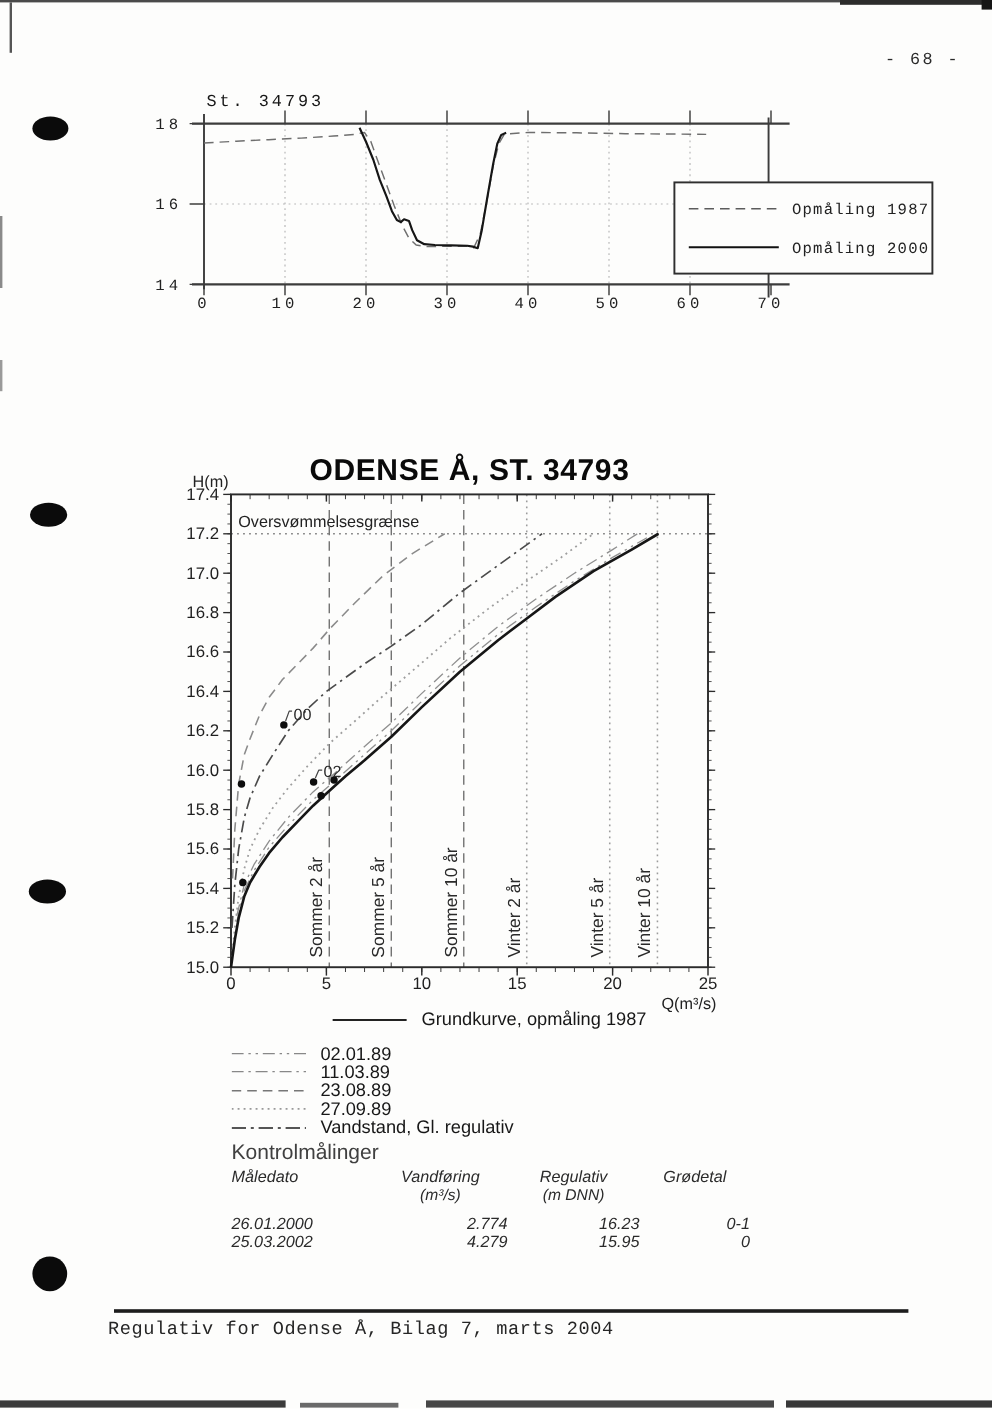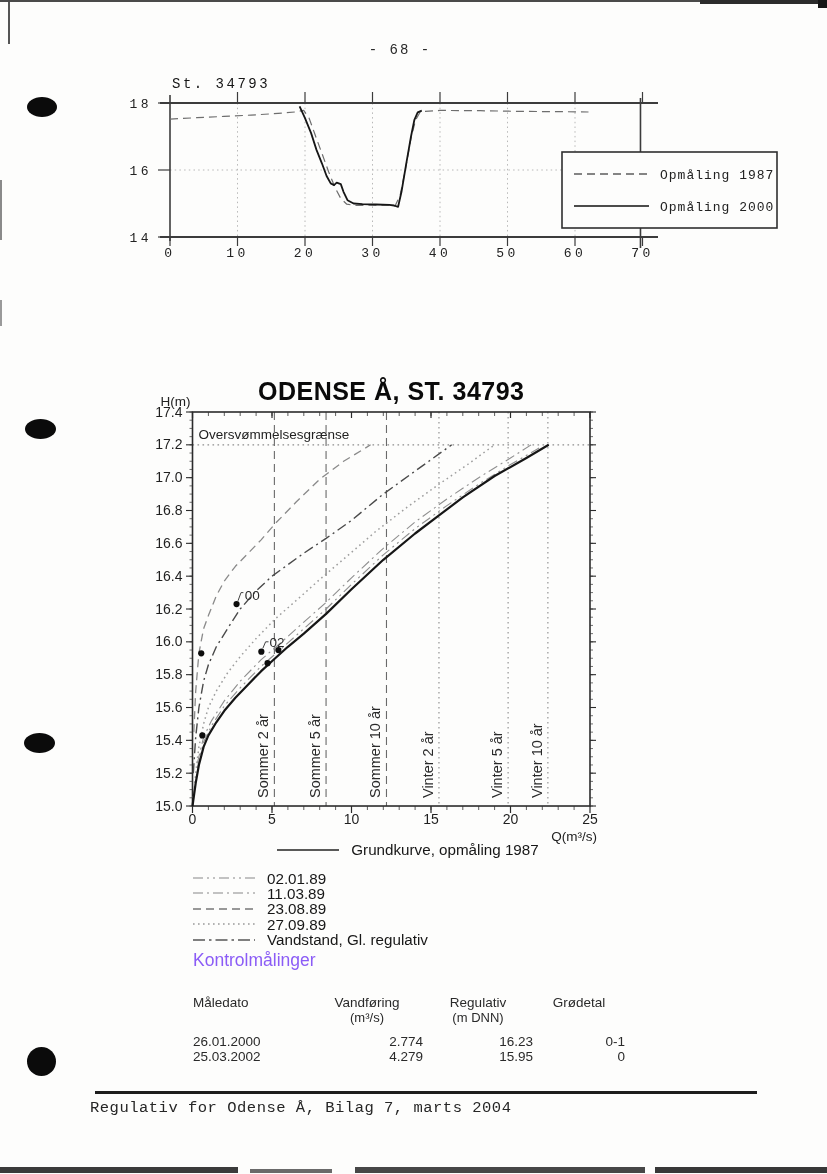--- a/index.html
+++ b/index.html
@@ -12,31 +12,31 @@
   .edge-top2{left:700px;top:0;width:127px;height:4px;background:#2c2c2c;}
   .edge-corner{left:818px;top:0;width:9px;height:8px;background:#151515;}
   .edge-left-tick{left:8px;top:2px;width:2px;height:42px;background:#555;}
   .edge-left-a{left:0;top:180px;width:2px;height:60px;background:#8a8a8a;}
   .edge-left-b{left:0;top:300px;width:2px;height:26px;background:#9a9a9a;}
   .edge-bot-a{left:0;top:1167px;width:238px;height:6px;background:#3b3b3b;}
   .edge-bot-b{left:250px;top:1169px;width:82px;height:4px;background:#6a6a6a;}
   .edge-bot-c{left:355px;top:1167px;width:290px;height:6px;background:#474747;}
   .edge-bot-d{left:655px;top:1167px;width:172px;height:6px;background:#383838;}
   .hole{background:#0b0b0b;border-radius:50%;}
-  .pagenum{left:0;top:42px;width:800px;text-align:center;font-size:14px;letter-spacing:2px;color:#2a2a2a;}
+  .pagenum{left:0;top:42px;width:800px;text-align:right;font-size:14px;letter-spacing:2px;color:#2a2a2a;}
   
   #rating-legend{left:193px;top:842px;width:430px;}
   .leg-row{display:flex;align-items:center;height:15.4px;}
   .leg-row.first{margin-bottom:13px;justify-content:center;}
   .leg-sample{width:62px;height:12px;flex:0 0 62px;}
   .leg-label{margin-left:12px;font-size:15.2px;color:#171717;white-space:nowrap;}
   
   #control-table{left:193px;top:950px;width:460px;}
-  .tbl-title{font-size:17.5px;color:#8b5cf6;margin-bottom:24px;}
-  table.ctl{border-collapse:collapse;}
+  .tbl-title{font-size:17.5px;color:#404040;margin-bottom:2px;}
+  table.ctl{border-collapse:collapse;font-style:italic;}
   table.ctl th, table.ctl td{padding:0;font-weight:normal;font-size:13.5px;color:#2a2a2a;vertical-align:top;}
   table.ctl th{text-align:center;}
   table.ctl th:first-child, table.ctl td:first-child{text-align:left;}
   table.ctl td{text-align:right;}
   .unit{font-size:13px;color:#2a2a2a;}
   table.ctl tr.gap td{height:9px;}
   
   .footer-rule{left:95px;top:1091px;width:662px;height:2.5px;background:#1d1d1d;}
   .footer{left:90px;top:1099px;font-size:15.5px;letter-spacing:0.5px;color:#262626;}
 </style>

